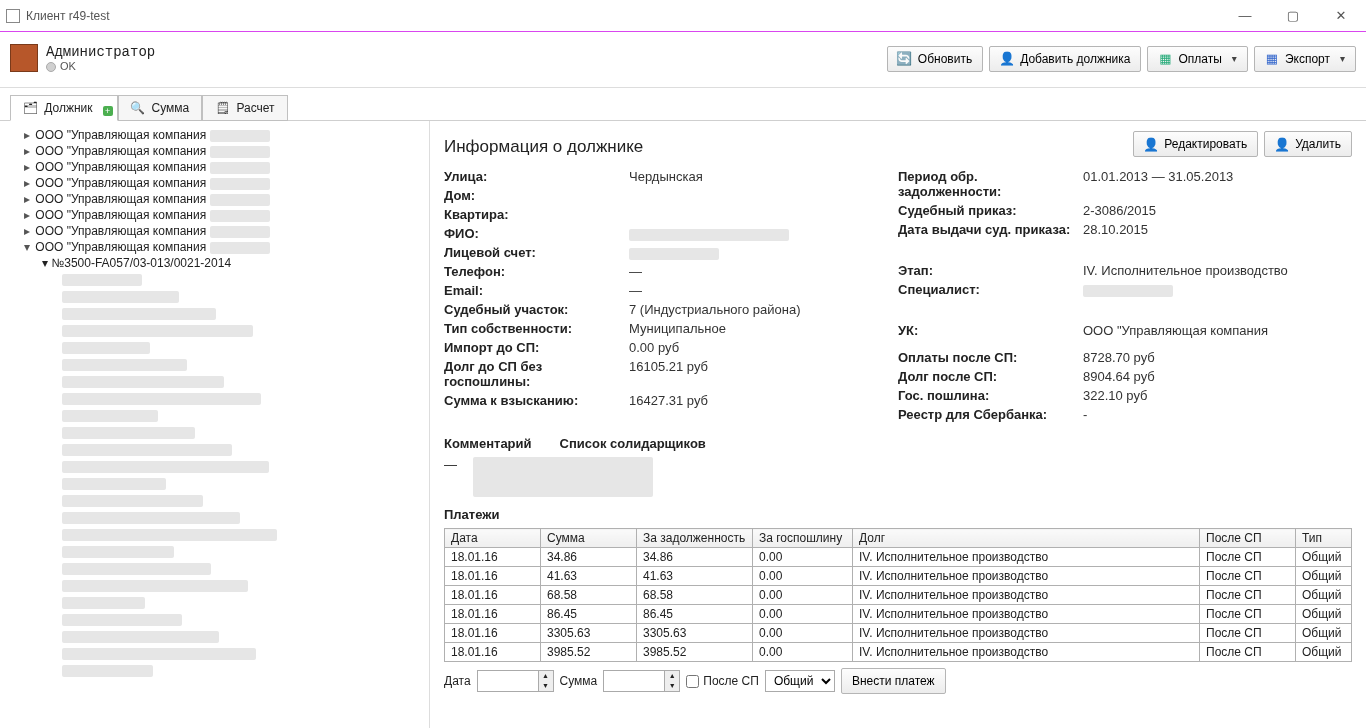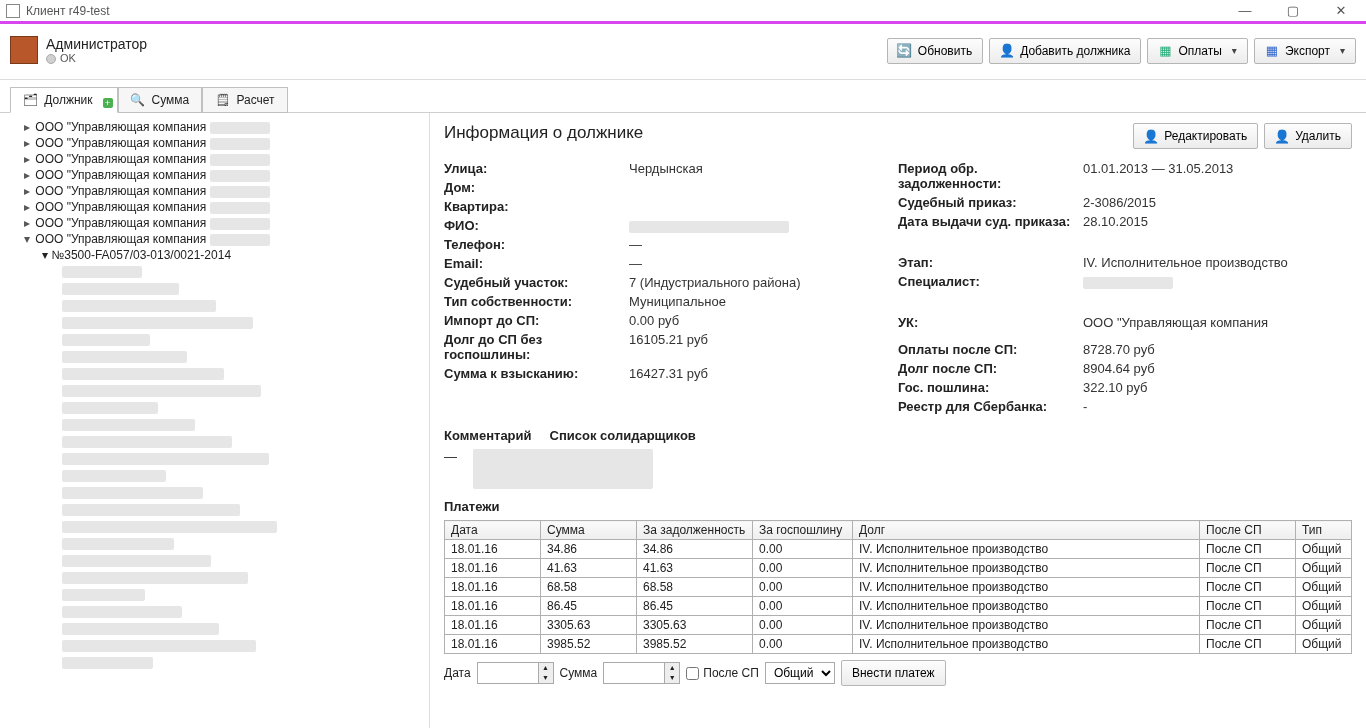--- a/index.html
+++ b/index.html
@@ -8,26 +8,26 @@
     font-size: 12px;
     background: #fff;
     color: #222;
     width: 1366px;
     height: 728px;
     overflow: hidden;
     display: flex;
     flex-direction: column;
   }
   .titlebar {
-    height: 24px;
+    height: 32px;
     display: flex;
     align-items: center;
     padding: 0 6px;
     color: #555;
-    border-bottom: 3px solid #d946ef;
+    border-bottom: 1px solid #d946ef;
   }
   .titlebar .app-icon {
     width: 14px; height: 14px;
     border: 1px solid #888;
     margin-right: 6px;
     display: inline-block;
   }
   .titlebar .title { flex: 1; }
   .win-controls { display: flex; gap: 18px; padding-right: 4px; color: #555; }
   .win-controls span { width: 30px; text-align: center; font-size: 13px; }
@@ -38,21 +38,21 @@
     border-bottom: 1px solid #ddd;
     height: 56px;
   }
   .user-block { display: flex; align-items: center; gap: 8px; }
   .user-avatar {
     width: 28px; height: 28px;
     background: #b7572a;
     border: 1px solid #7a3a1a;
   }
   .user-text { display: flex; flex-direction: column; line-height: 1.2; }
-  .user-name { font-size: 14px; color: #222; }
+  .user-name { font-size: 14px; color: #222; font-family: Liberation Mono, monospace; }
   .user-status { font-size: 11px; color: #555; display: flex; align-items: center; gap: 4px; }
   .status-dot {
     width: 10px; height: 10px; border-radius: 50%;
     background: #d0d0d0; border: 1px solid #aaa; display: inline-block;
   }
   .toolbar-right { margin-left: auto; display: flex; gap: 6px; }
   .btn {
     display: inline-flex; align-items: center; gap: 6px;
     background: linear-gradient(#fdfdfd, #ececec);
     border: 1px solid #b5b5b5;
@@ -122,21 +122,21 @@
     vertical-align: middle;
   }
   .main {
     flex: 1;
     padding: 10px 14px;
     overflow-y: auto;
     min-width: 0;
   }
   .main-header {
     display: flex;
-    align-items: flex-start;
+    align-items: flex-end;
     margin-bottom: 10px;
   }
   .main-title { font-size: 17px; font-weight: 500; flex: 1; }
   .info-row { display: flex; margin-bottom: 12px; }
   .info-col { flex: 1; }
   .info-line { display: flex; padding: 2px 0; font-size: 13px; }
   .info-label { width: 185px; font-weight: bold; }
   .info-value { color: #333; }
   .section-label { font-size: 13px; font-weight: bold; margin: 10px 0 6px; }
   .payments-table {
@@ -181,21 +181,21 @@
   .select {
     border: 1px solid #aaa; background: #fff;
     height: 22px; padding: 0 4px; font-size: 12px;
   }
   .checkbox {
     display: inline-flex; align-items: center; gap: 4px;
   }
   .checkbox input { width: 13px; height: 13px; }
   .comment-row { display: flex; font-size: 13px; margin-top: 6px; gap: 16px; }
   .comment-row .clabel { font-weight: bold; }
-  .solidar-block { margin-left: 2px; }
+  .solidar-block { margin-left: 12px; }
   .col-date { width: 96px; }
   .col-sum { width: 96px; }
   .col-debt { width: 116px; }
   .col-fee { width: 100px; }
   .col-stage { width: auto; }
   .col-aftersp { width: 96px; }
   .col-type { width: 56px; }
 </style>
 </head>
 <body>
@@ -322,20 +322,24 @@
               <span class="info-label">Дом:</span>
               <span class="info-value"></span>
             </div>
           <div class="info-line">
               <span class="info-label">Квартира:</span>
               <span class="info-value"></span>
             </div>
           <div class="info-line">
               <span class="info-label">ФИО:</span>
               <span class="info-value"><span class="blurred-placeholder" style="width:160px"></span></span>
+            </div>
+          <div class="info-line">
+              <span class="info-label">Лицевой счет:</span>
+              <span class="info-value"><span class="blurred-placeholder" style="width:90px"></span></span>
             </div>
           <div class="info-line">
               <span class="info-label">Телефон:</span>
               <span class="info-value">—</span>
             </div>
           <div class="info-line">
               <span class="info-label">Email:</span>
               <span class="info-value">—</span>
             </div>
           <div class="info-line">

